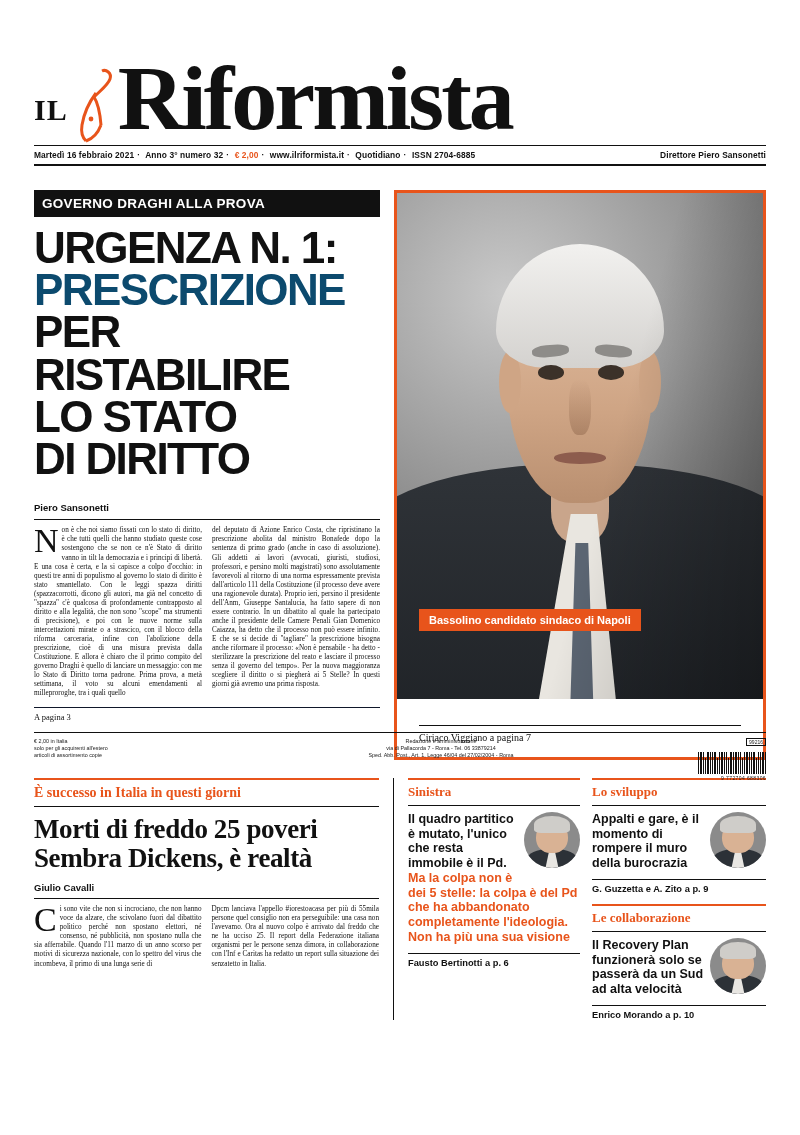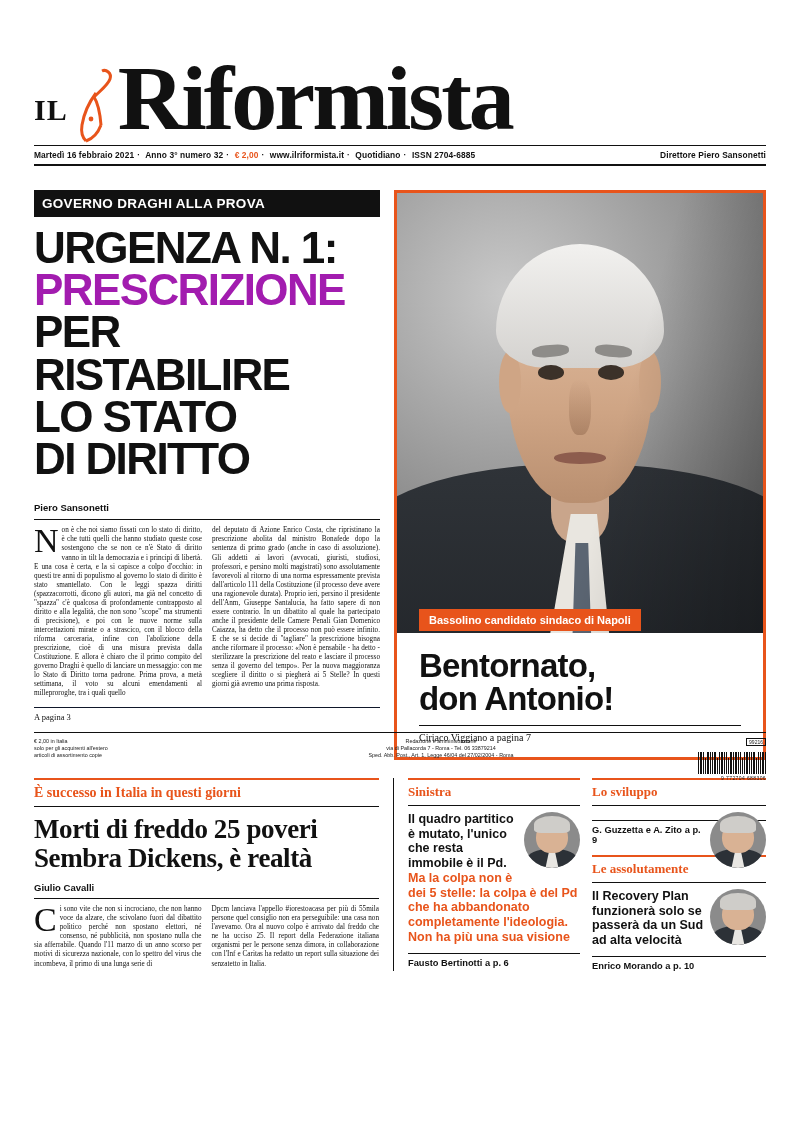--- a/index.html
+++ b/index.html
@@ -45,21 +45,21 @@
     background: #111; color: #fff; font-size: 13.5px; font-weight: 700;
     letter-spacing: .3px; padding: 6px 8px 6px 8px; display: inline-block;
     width: 100%;
   }
   .headline {
     font-family: "Liberation Sans", sans-serif;
     font-weight: 700; font-size: 44px; line-height: 0.96;
     letter-spacing: -1.6px; margin-top: 10px;
     text-transform: uppercase;
   }
-  .headline .orange { color: #a21caf; display: block; }
+  .headline .orange { color: #0c4a6e; display: block; }
   .byline-top {
     font-size: 9.5px; font-weight: 700; margin-top: 22px; margin-bottom: 6px;
   }
   .article-cols {
     display: flex; gap: 10px; border-top: 1px solid #111; padding-top: 6px;
   }
   .article-cols .c {
     width: 50%;
     font-family: "Liberation Serif", serif;
     font-size: 7.2px; line-height: 1.26; text-align: justify;
@@ -271,24 +271,20 @@
           <div class="ph-brow-l"></div>
           <div class="ph-brow-r"></div>
           <div class="ph-eye-l"></div>
           <div class="ph-eye-r"></div>
           <div class="ph-nose"></div>
           <div class="ph-mouth"></div>
           <div class="ph-shadow"></div>
         </div>
         <div class="photo-caption-bar">Bassolino candidato sindaco di Napoli</div>
         <div class="photo-title-box">
-          <div class="photo-title">
-            <span>Bentornato,</span><br>
-            <span>don Antonio!</span>
-          </div>
           <div class="photo-sub">Ciriaco Viggiano a pagina 7</div>
         </div>
       </div>
     </div>
   </div>
 
   <div class="bottom-area">
 
     <div class="bl">
       <div class="rule-orange"></div>
@@ -325,24 +321,25 @@
 
         <div class="panel-r">
           <div class="panel-head">Lo sviluppo</div>
           <div class="panel-body">
             <span class="thumb">
               <span class="th-body"></span>
                 <span class="th-shirt"></span>
                 <span class="th-face"></span>
                 <span class="th-hair"></span>
             </span>
+            <span>Appalti e gare, è il momento di rompere il muro della burocrazia</span>
           </div>
           <div class="panel-credit">G. Guzzetta e A. Zito a p. 9</div>
 
-          <div class="panel-small-head">Le assolutamente</div>
+          <div class="panel-small-head">Le collaborazione</div>
           <div class="panel-body">
             <span class="thumb">
               <span class="th-body"></span>
                 <span class="th-shirt"></span>
                 <span class="th-face"></span>
                 <span class="th-hair"></span>
             </span>
             <span>Il Recovery Plan funzionerà solo se passerà da un Sud ad alta velocità</span>
           </div>
           <div class="panel-credit">Enrico Morando a p. 10</div>

